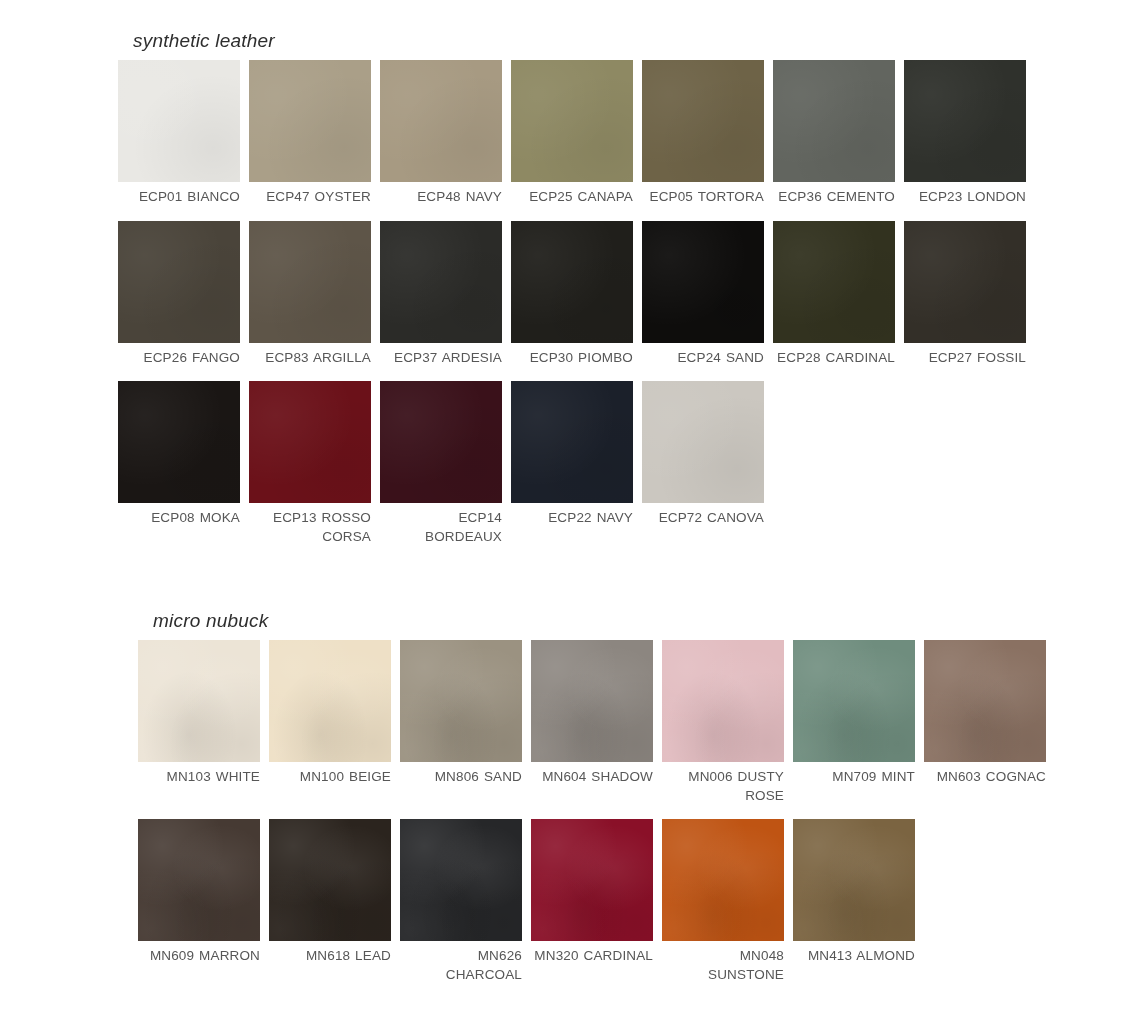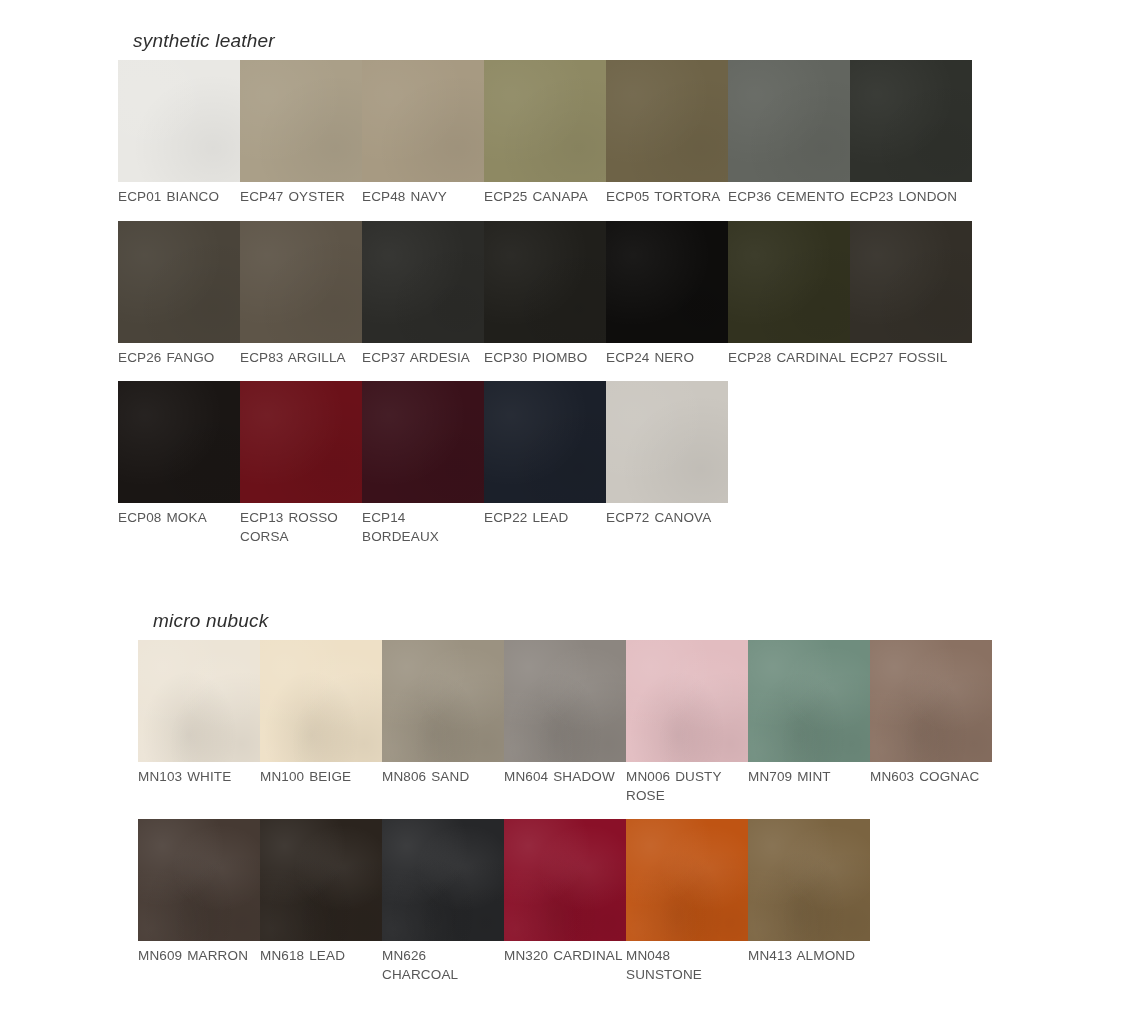--- a/index.html
+++ b/index.html
@@ -39,20 +39,22 @@
     letter-spacing: 0.2px;
     color: #2e2e2e;
     margin: 0 0 8px 15px;
     line-height: 22px;
     white-space: nowrap;
   }
 
   .grid {
     display: grid;
     grid-template-columns: repeat(7, 122px);
+    column-gap: 9px;
+    text-align: right;
   }
 
   .swatch-cell {
     width: 122px;
     display: block;
     margin-bottom: 14px;
   }
 
   .swatch-chip {
     width: 122px;
@@ -141,21 +143,21 @@
         <div class="swatch-cell">
           <div class="swatch-chip" style="background-color: rgb(43, 43, 40);"></div>
           <div class="swatch-label">ECP37 ARDESIA</div>
         </div>
         <div class="swatch-cell">
           <div class="swatch-chip" style="background-color: rgb(32, 31, 27);"></div>
           <div class="swatch-label">ECP30 PIOMBO</div>
         </div>
         <div class="swatch-cell">
           <div class="swatch-chip" style="background-color: rgb(14, 13, 12);"></div>
-          <div class="swatch-label">ECP24 NERO</div>
+          <div class="swatch-label">ECP24 SAND</div>
         </div>
         <div class="swatch-cell">
           <div class="swatch-chip" style="background-color: rgb(50, 50, 31);"></div>
           <div class="swatch-label">ECP28 CARDINAL</div>
         </div>
         <div class="swatch-cell">
           <div class="swatch-chip" style="background-color: rgb(51, 47, 40);"></div>
           <div class="swatch-label">ECP27 FOSSIL</div>
         </div>
         <div class="swatch-cell">
@@ -165,21 +167,21 @@
         <div class="swatch-cell">
           <div class="swatch-chip" style="background-color: rgb(107, 17, 25);"></div>
           <div class="swatch-label">ECP13 ROSSO CORSA</div>
         </div>
         <div class="swatch-cell">
           <div class="swatch-chip" style="background-color: rgb(58, 17, 26);"></div>
           <div class="swatch-label">ECP14 BORDEAUX</div>
         </div>
         <div class="swatch-cell">
           <div class="swatch-chip" style="background-color: rgb(27, 32, 42);"></div>
-          <div class="swatch-label">ECP22 LEAD</div>
+          <div class="swatch-label">ECP22 NAVY</div>
         </div>
         <div class="swatch-cell">
           <div class="swatch-chip" style="background-color: rgb(203, 199, 192);"></div>
           <div class="swatch-label">ECP72 CANOVA</div>
         </div>
       </div>
   </section>
 
   <section class="section" id="section-micro-nubuck">
     <h2 class="section-heading">micro nubuck</h2>

